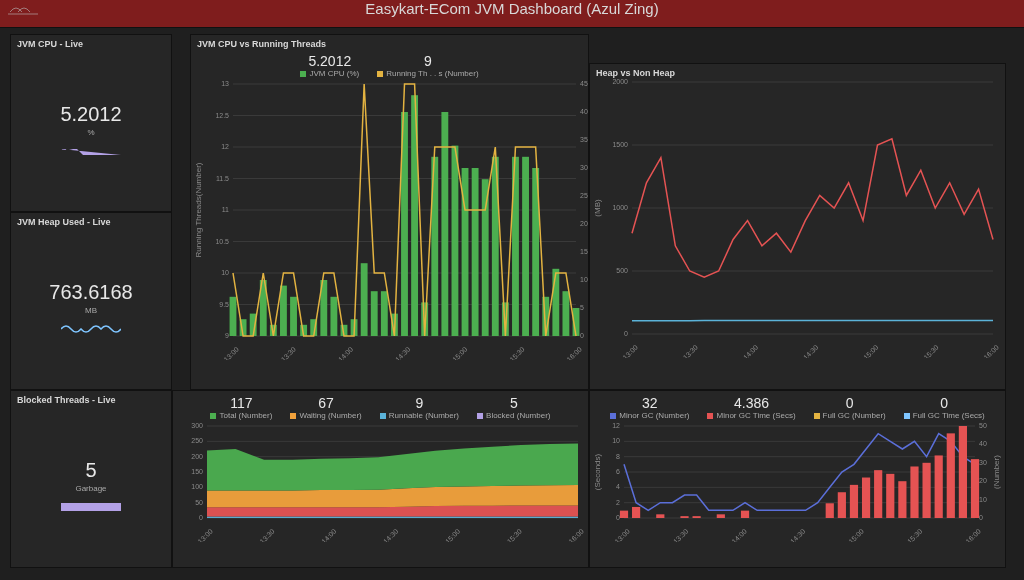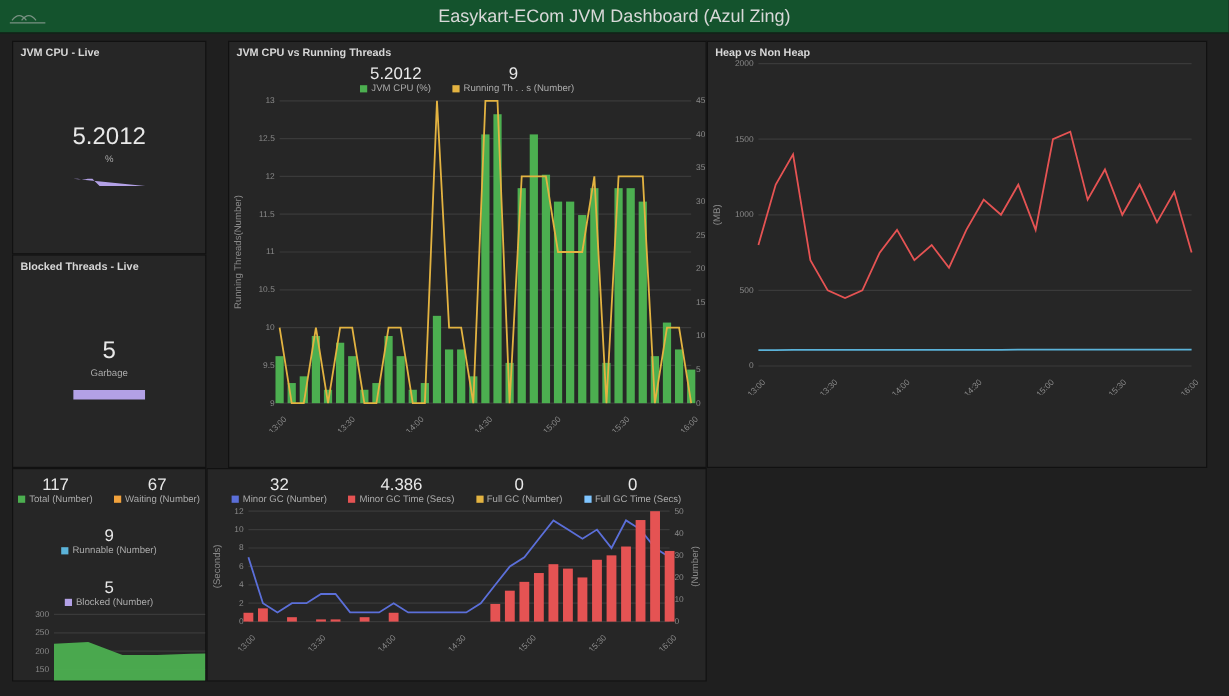--- a/index.html
+++ b/index.html
@@ -5,24 +5,23 @@
   * { box-sizing: border-box; margin: 0; padding: 0; }
   html, body { width: 1024px; height: 580px; overflow: hidden; }
   body {
     background: #1f1f1f;
     color: #c8c8c8;
     font-family: "Helvetica Neue", Arial, sans-serif;
     font-size: 10px;
   }
   .topbar {
     height: 28px;
-    background: #14532d;
+    background: #7f1d1d;
     border-bottom: 1px solid #111;
     display: flex;
-    align-items: center;
     padding: 0 8px;
     position: relative;
   }
   .logo { width: 30px; height: 18px; opacity: .6; }
   .title {
     position: absolute;
     left: 0; right: 0;
     text-align: center;
     font-size: 15px;
     font-weight: 500;
@@ -64,21 +63,21 @@
   .legend .item .v { font-size:14px; color:#e8e8e8; font-weight:500; }
   .legend .item .lbl { font-size:8px; color:#aaa; display:flex; align-items:center; justify-content:center; gap:3px; }
   .dot { width:6px; height:6px; display:inline-block; }
 
   .axis-label { font-size:8px; fill:#8a8a8a; }
   .tick       { font-size:7px; fill:#8a8a8a; }
   .gridline   { stroke:#3a3a3a; stroke-width:1; }
 
   
   .p-cpu-threads { grid-column:2; grid-row:1 / span 2; height:auto;margin-left:18px; }
-  .p-heap        { grid-column:3; grid-row:1 / span 2; height:auto; }
+  .p-heap        { grid-column:3; grid-row:1 / span 2; height:auto;margin-top:29px; }
 </style>
 </head>
 <body>
 
 <div class="topbar">
   <svg class="logo" viewBox="0 0 30 18">
       <path d="M2 12 Q8 4 14 12 M10 12 Q16 4 22 12" stroke="#bbb" fill="none" stroke-width="1"></path>
       <path d="M0 14 H30" stroke="#bbb"></path>
     </svg>
   <div class="title">Easykart-ECom JVM Dashboard (Azul Zing)</div>
@@ -205,20 +204,30 @@
           <text x="162.33333333333331" y="276" class="tick" text-anchor="middle" transform="rotate(-45 162.33333333333331 276)">14:00</text>
           <text x="222.5" y="276" class="tick" text-anchor="middle" transform="rotate(-45 222.5 276)">14:30</text>
           <text x="282.66666666666663" y="276" class="tick" text-anchor="middle" transform="rotate(-45 282.66666666666663 276)">15:00</text>
           <text x="342.83333333333337" y="276" class="tick" text-anchor="middle" transform="rotate(-45 342.83333333333337 276)">15:30</text>
           <text x="403" y="276" class="tick" text-anchor="middle" transform="rotate(-45 403 276)">16:00</text>
           <path d="M42 155.2 L56.44 104.80000000000001 L70.88 79.60000000000002 L85.32 167.8 L99.75999999999999 193 L114.2 199.3 L128.64 193 L143.08 161.5 L157.51999999999998 142.6 L171.96 167.8 L186.4 155.2 L200.84 174.1 L215.28 142.6 L229.72 117.39999999999998 L244.16000000000003 130 L258.6 104.80000000000001 L273.03999999999996 142.6 L287.48 67 L301.92 60.69999999999999 L316.36 117.39999999999998 L330.8 92.19999999999999 L345.24 130 L359.68 104.80000000000001 L374.12 136.3 L388.56 111.10000000000002 L403 161.5" fill="none" stroke="#e55353" stroke-width="1.5"></path>
           <path d="M42 242.77 L56.44 242.77 L70.88 242.644 L85.32 242.644 L99.75999999999999 242.644 L114.2 242.518 L128.64 242.518 L143.08 242.518 L157.51999999999998 242.518 L171.96 242.518 L186.4 242.518 L200.84 242.518 L215.28 242.518 L229.72 242.518 L244.16000000000003 242.518 L258.6 242.392 L273.03999999999996 242.392 L287.48 242.392 L301.92 242.392 L316.36 242.392 L330.8 242.392 L345.24 242.392 L359.68 242.392 L374.12 242.392 L388.56 242.392 L403 242.392" fill="none" stroke="#5bb3d9" stroke-width="1.5"></path>
         </svg></div>
   </div>
 
+  <div class="panel">
+    <div class="panel-title">JVM Heap Used - Live</div>
+    <div class="panel-body bigstat">
+      <div class="value">763.6168</div>
+      <div class="unit">MB</div>
+      <svg class="spark" width="60" height="14">
+        <path d="M0 8 Q5 2 10 8 T20 8 Q25 14 30 8 T40 8 Q45 2 50 8 T60 8" fill="none" stroke="#7fc5ff" stroke-width="1.5"></path>
+      </svg>
+    </div>
+  </div>
 
   <div class="panel">
     <div class="panel-title">Blocked Threads - Live</div>
     <div class="panel-body bigstat">
       <div class="value">5</div>
       <div class="unit">Garbage</div>
       <svg class="spark" width="60" height="14">
         <path d="M0 4 L60 4 L60 12 L0 12 Z" fill="#b3a1e6"></path>
       </svg>
     </div>

